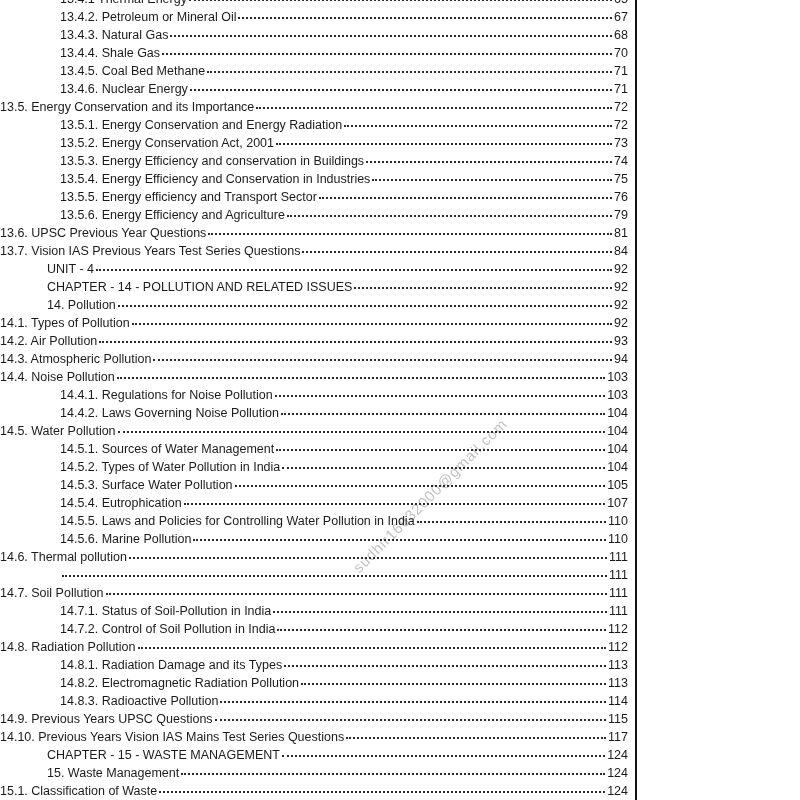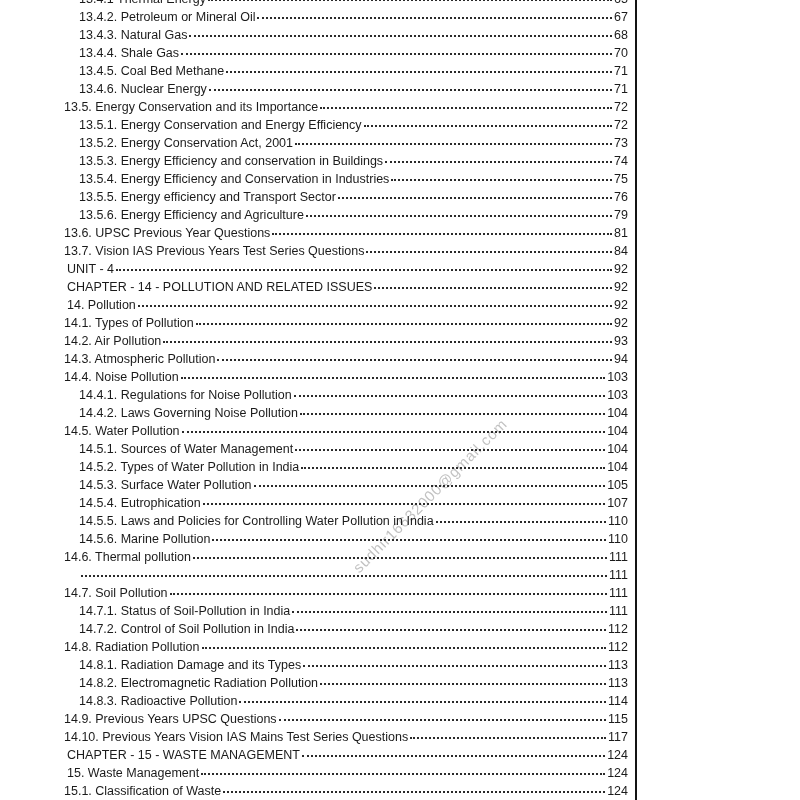--- a/index.html
+++ b/index.html
@@ -31,23 +31,23 @@
   }
   .row{
     display:flex;
     align-items:baseline;
     height:18px;
     line-height:18px;
     font-size:12.5px;
     color:#1b1b1b;
     white-space:nowrap;
   }
-  .lvl0{padding-left:67px;}
-  .lvl1{padding-left:64px;}
-  .lvl2{padding-left:79px;}
+  .lvl0{padding-left:47px;}
+  .lvl1{}
+  .lvl2{padding-left:60px;}
   .label{flex:0 0 auto;}
   .leader{
     flex:1 1 auto;
     min-width:8px;
     border-bottom:2px dotted #2a2a2a;
     margin:0 2px;
     transform:translateY(-2px);
   }
   .pagenum{flex:0 0 auto;text-align:right;}
   .right-border{
@@ -93,21 +93,21 @@
         <span class="label">13.4.6. Nuclear Energy</span>
         <span class="leader"></span>
         <span class="pagenum">71</span>
       </div>
       <div class="row lvl1">
         <span class="label">13.5. Energy Conservation and its Importance</span>
         <span class="leader"></span>
         <span class="pagenum">72</span>
       </div>
       <div class="row lvl2">
-        <span class="label">13.5.1. Energy Conservation and Energy Efficiency</span>
+        <span class="label">13.5.1. Energy Conservation and Energy Radiation</span>
         <span class="leader"></span>
         <span class="pagenum">72</span>
       </div>
       <div class="row lvl2">
         <span class="label">13.5.2. Energy Conservation Act, 2001</span>
         <span class="leader"></span>
         <span class="pagenum">73</span>
       </div>
       <div class="row lvl2">
         <span class="label">13.5.3. Energy Efficiency and conservation in Buildings</span>

